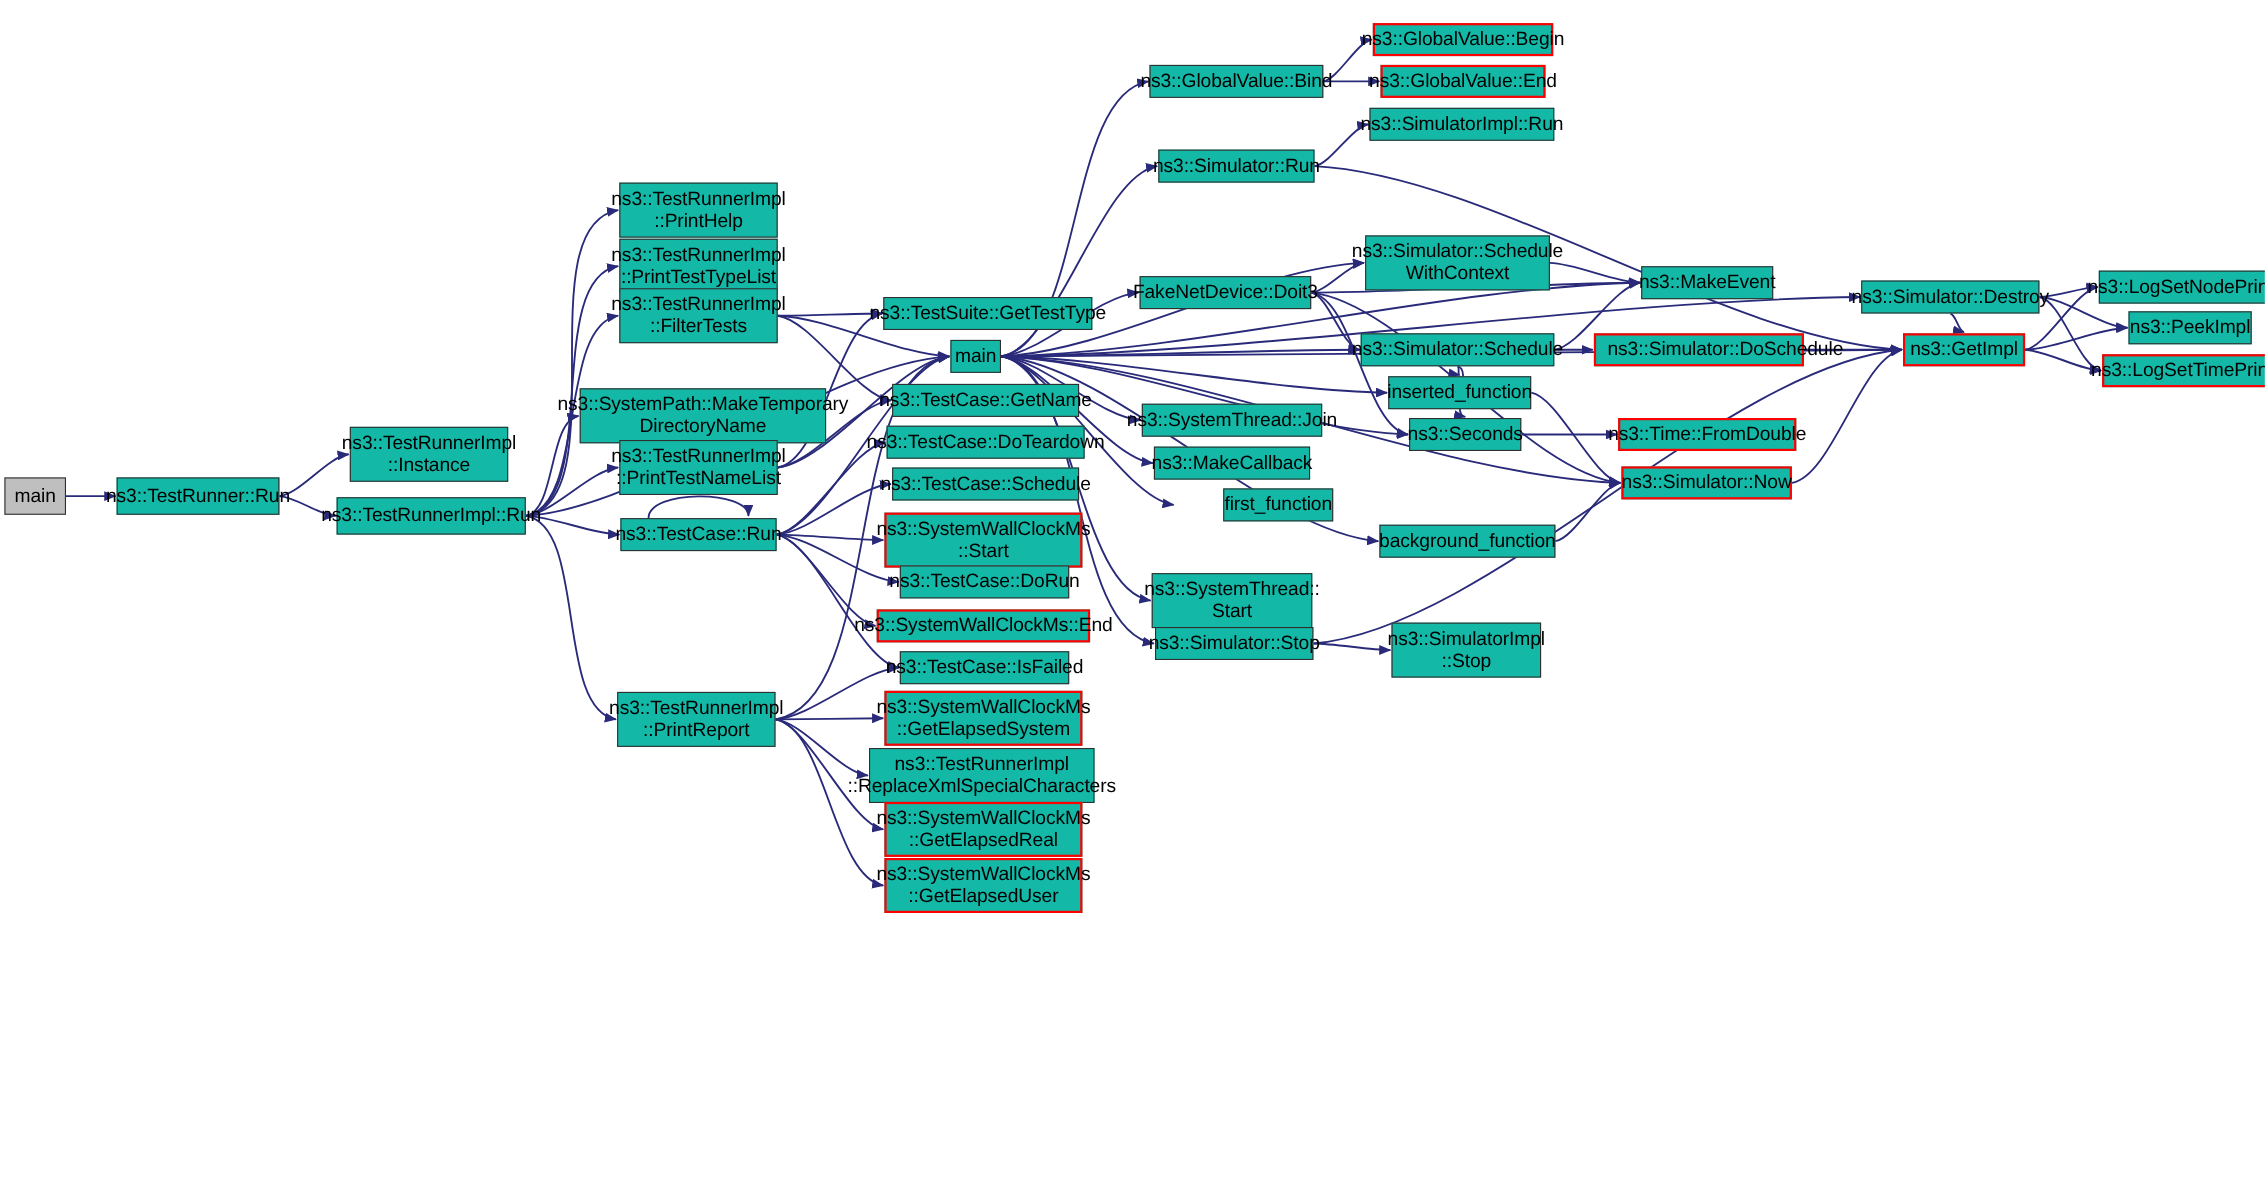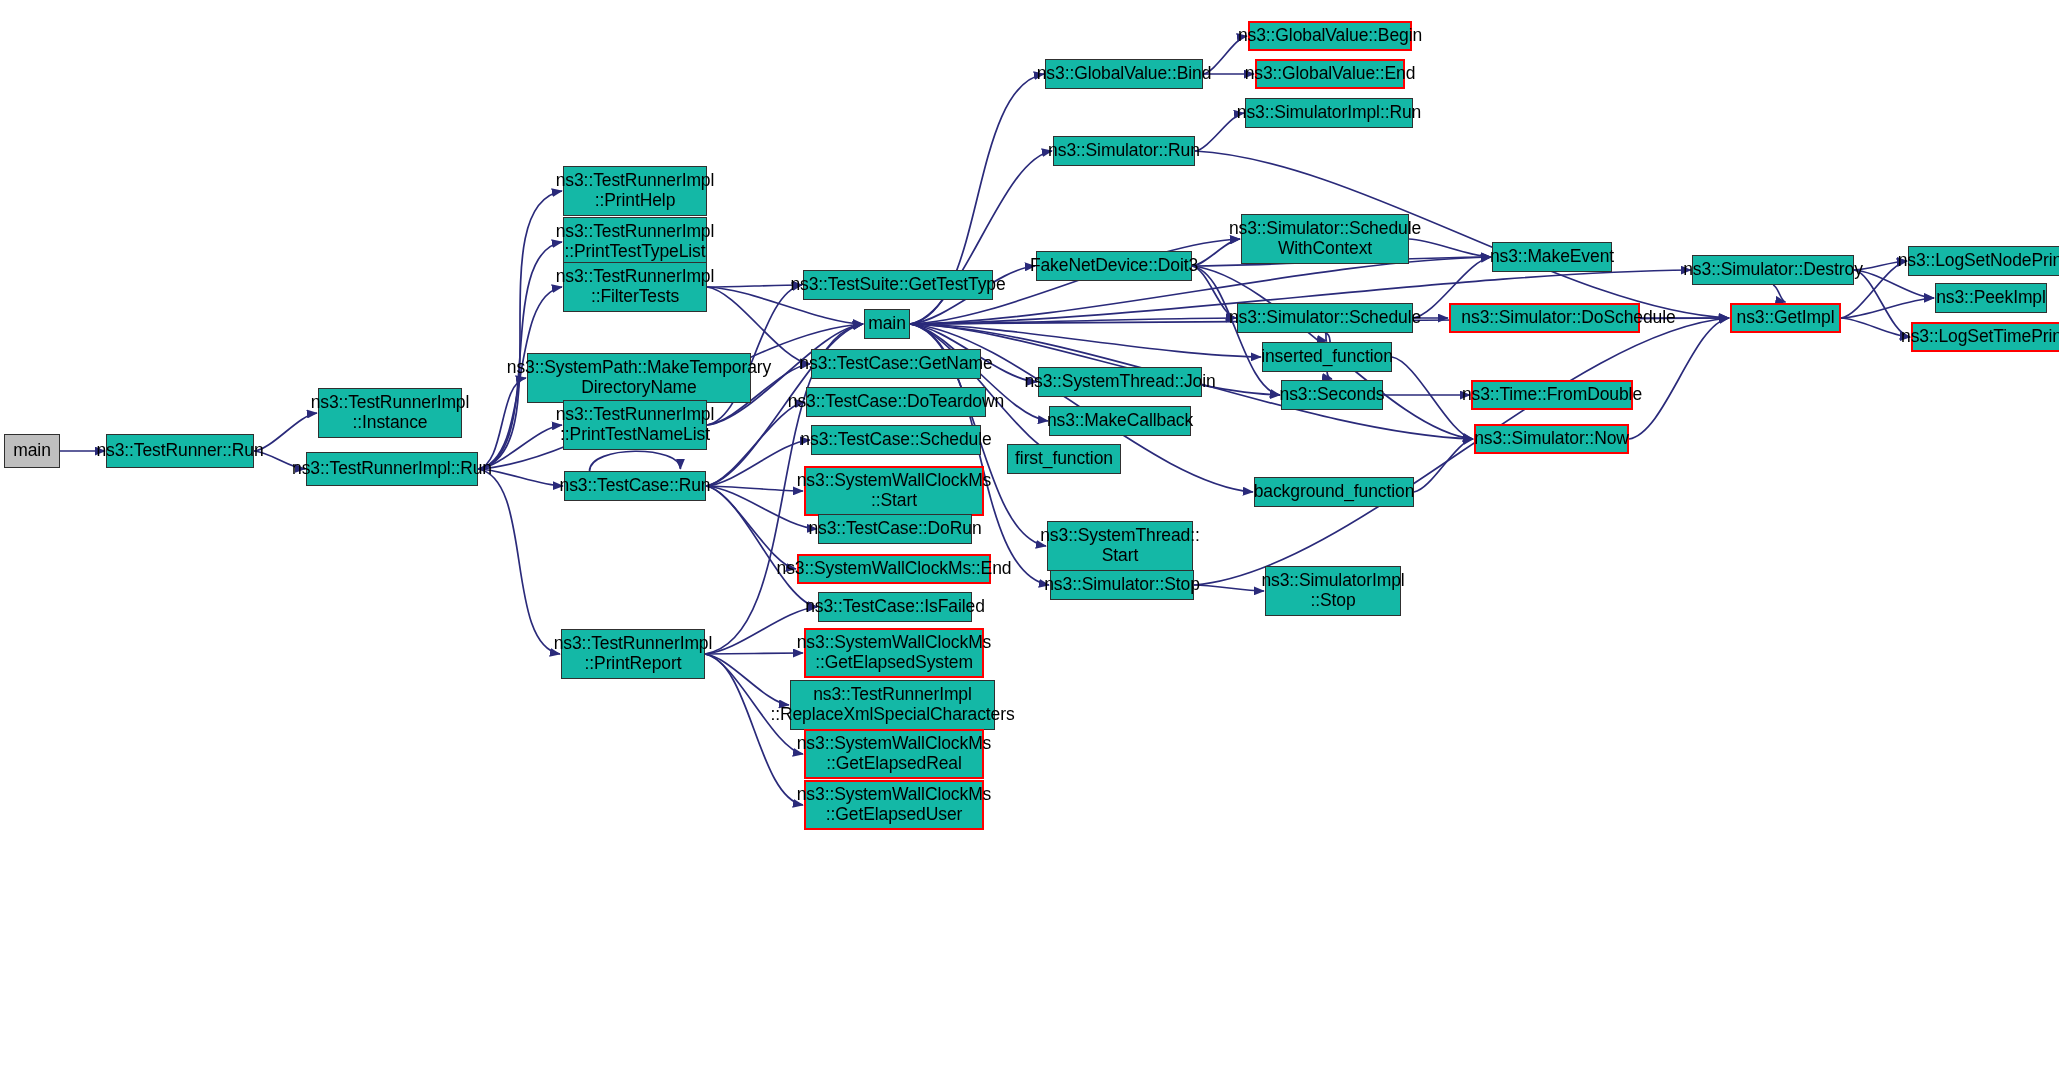--- a/index.html
+++ b/index.html
@@ -184,21 +184,21 @@
 WithContext</span></div>
     <div class="node" style="left: 1492px; top: 242px; width: 120px; height: 30px;"><span>ns3::MakeEvent</span></div>
     <div class="node" style="left: 1237px; top: 303px; width: 176px; height: 30px;"><span>ns3::Simulator::Schedule</span></div>
     <div class="node red" style="left: 1449px; top: 303px; width: 191px; height: 30px; padding-left: 48px;"><span>ns3::Simulator::DoSchedule</span></div>
     <div class="node" style="left: 1262px; top: 342px; width: 130px; height: 30px;"><span>inserted_function</span></div>
     <div class="node" style="left: 1038px; top: 367px; width: 164px; height: 30px;"><span>ns3::SystemThread::Join</span></div>
     <div class="node" style="left: 1281px; top: 380px; width: 102px; height: 30px;"><span>ns3::Seconds</span></div>
     <div class="node red" style="left: 1471px; top: 380px; width: 162px; height: 30px;"><span>ns3::Time::FromDouble</span></div>
     <div class="node" style="left: 1049px; top: 406px; width: 142px; height: 30px;"><span>ns3::MakeCallback</span></div>
     <div class="node red" style="left: 1474px; top: 424px; width: 155px; height: 30px;"><span>ns3::Simulator::Now</span></div>
-    <div class="node" style="left: 1007px; top: 444px; width: 114px; height: 30px; text-align: center;"><span>first_function</span></div>
+    <div class="node" style="left: 1112px; top: 444px; width: 100px; height: 30px; text-align: center;"><span>first_function</span></div>
     <div class="node" style="left: 1254px; top: 477px; width: 160px; height: 30px;"><span>background_function</span></div>
     <div class="node" style="left: 1047px; top: 521px; width: 146px; height: 50px;"><span>ns3::SystemThread::
 Start</span></div>
     <div class="node" style="left: 1050px; top: 570px; width: 144px; height: 30px;"><span>ns3::Simulator::Stop</span></div>
     <div class="node" style="left: 1265px; top: 566px; width: 136px; height: 50px;"><span>ns3::SimulatorImpl
 ::Stop</span></div>
     <div class="node" style="left: 1692px; top: 255px; width: 162px; height: 30px;"><span>ns3::Simulator::Destroy</span></div>
     <div class="node red" style="left: 1730px; top: 303px; width: 111px; height: 30px;"><span>ns3::GetImpl</span></div>
     <div class="node" style="left: 1908px; top: 246px; width: 164px; height: 30px;"><span>ns3::LogSetNodePrinter</span></div>
     <div class="node" style="left: 1935px; top: 283px; width: 112px; height: 30px;"><span>ns3::PeekImpl</span></div>

